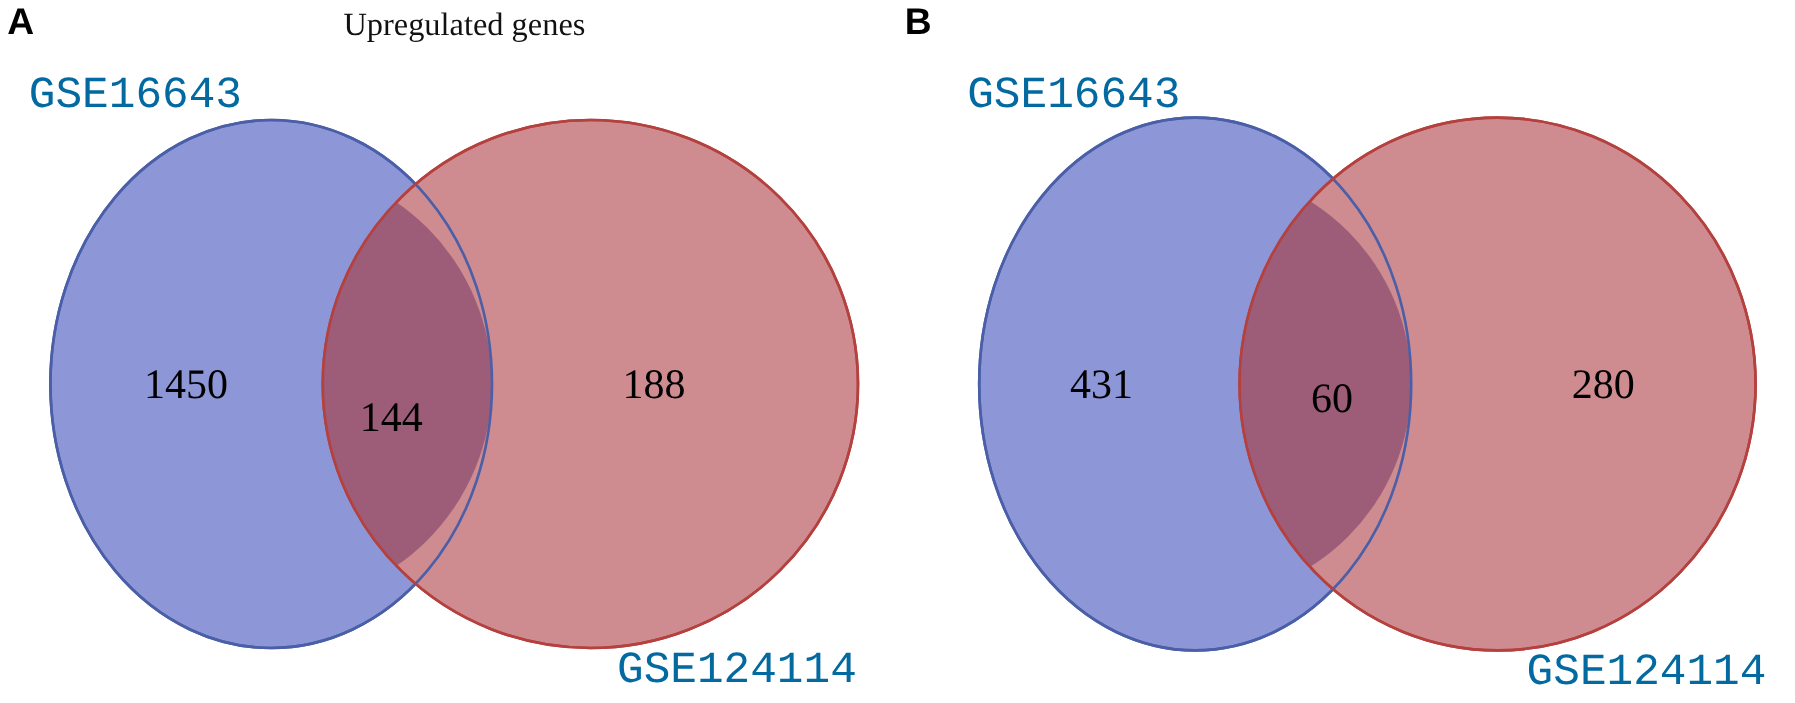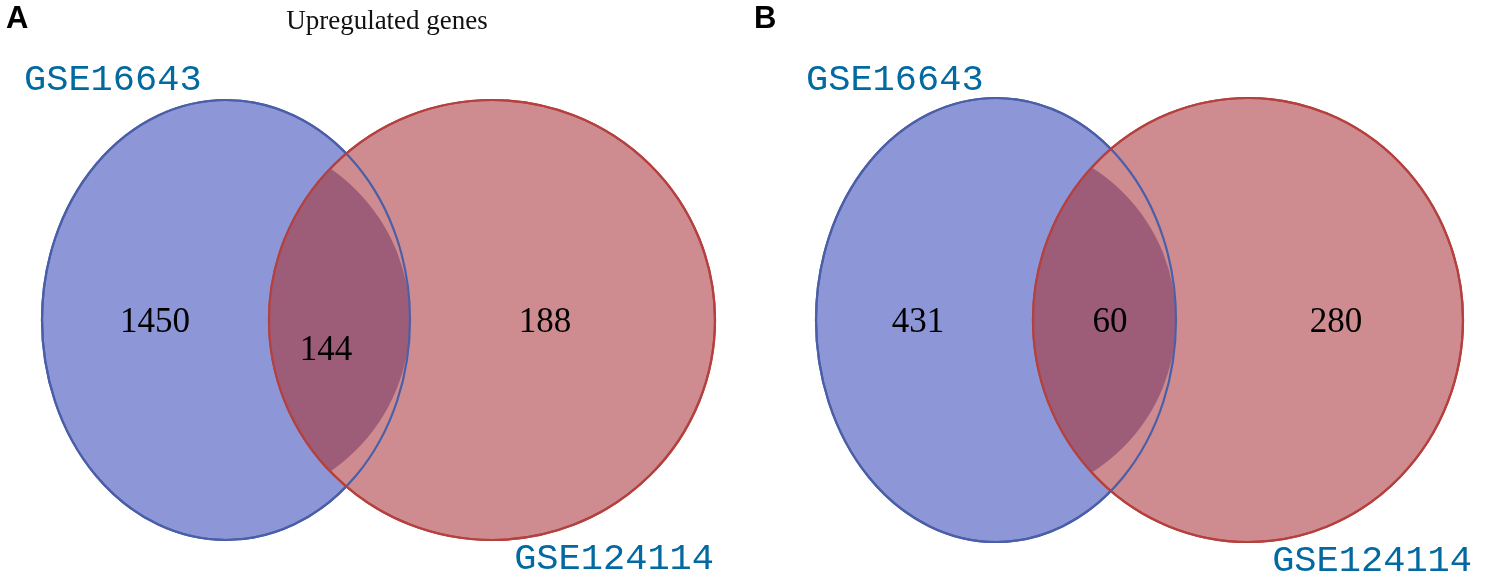--- a/index.html
+++ b/index.html
@@ -146,17 +146,17 @@
       </g>
       <ellipse cx="248" cy="320" rx="180" ry="222" fill="none" stroke="#4a5fa8" stroke-width="2.2"></ellipse>
       <ellipse cx="500" cy="320" rx="215" ry="222" fill="none" stroke="#b5413f" stroke-width="2.2"></ellipse>
     </svg>
 
     <div class="panel-letter">B</div>
     <div class="set-label label-left">GSE16643</div>
     <div class="set-label label-right">GSE124114</div>
 
     <div class="count" style="left:170px; top:320px;">431</div>
-    <div class="count" style="left:362px; top:320px;">60</div>
+    <div class="count" style="left:362px; top:332px;">60</div>
     <div class="count" style="left:588px; top:320px;">280</div>
   </div>
 
 </div>
 
 </body></html>

